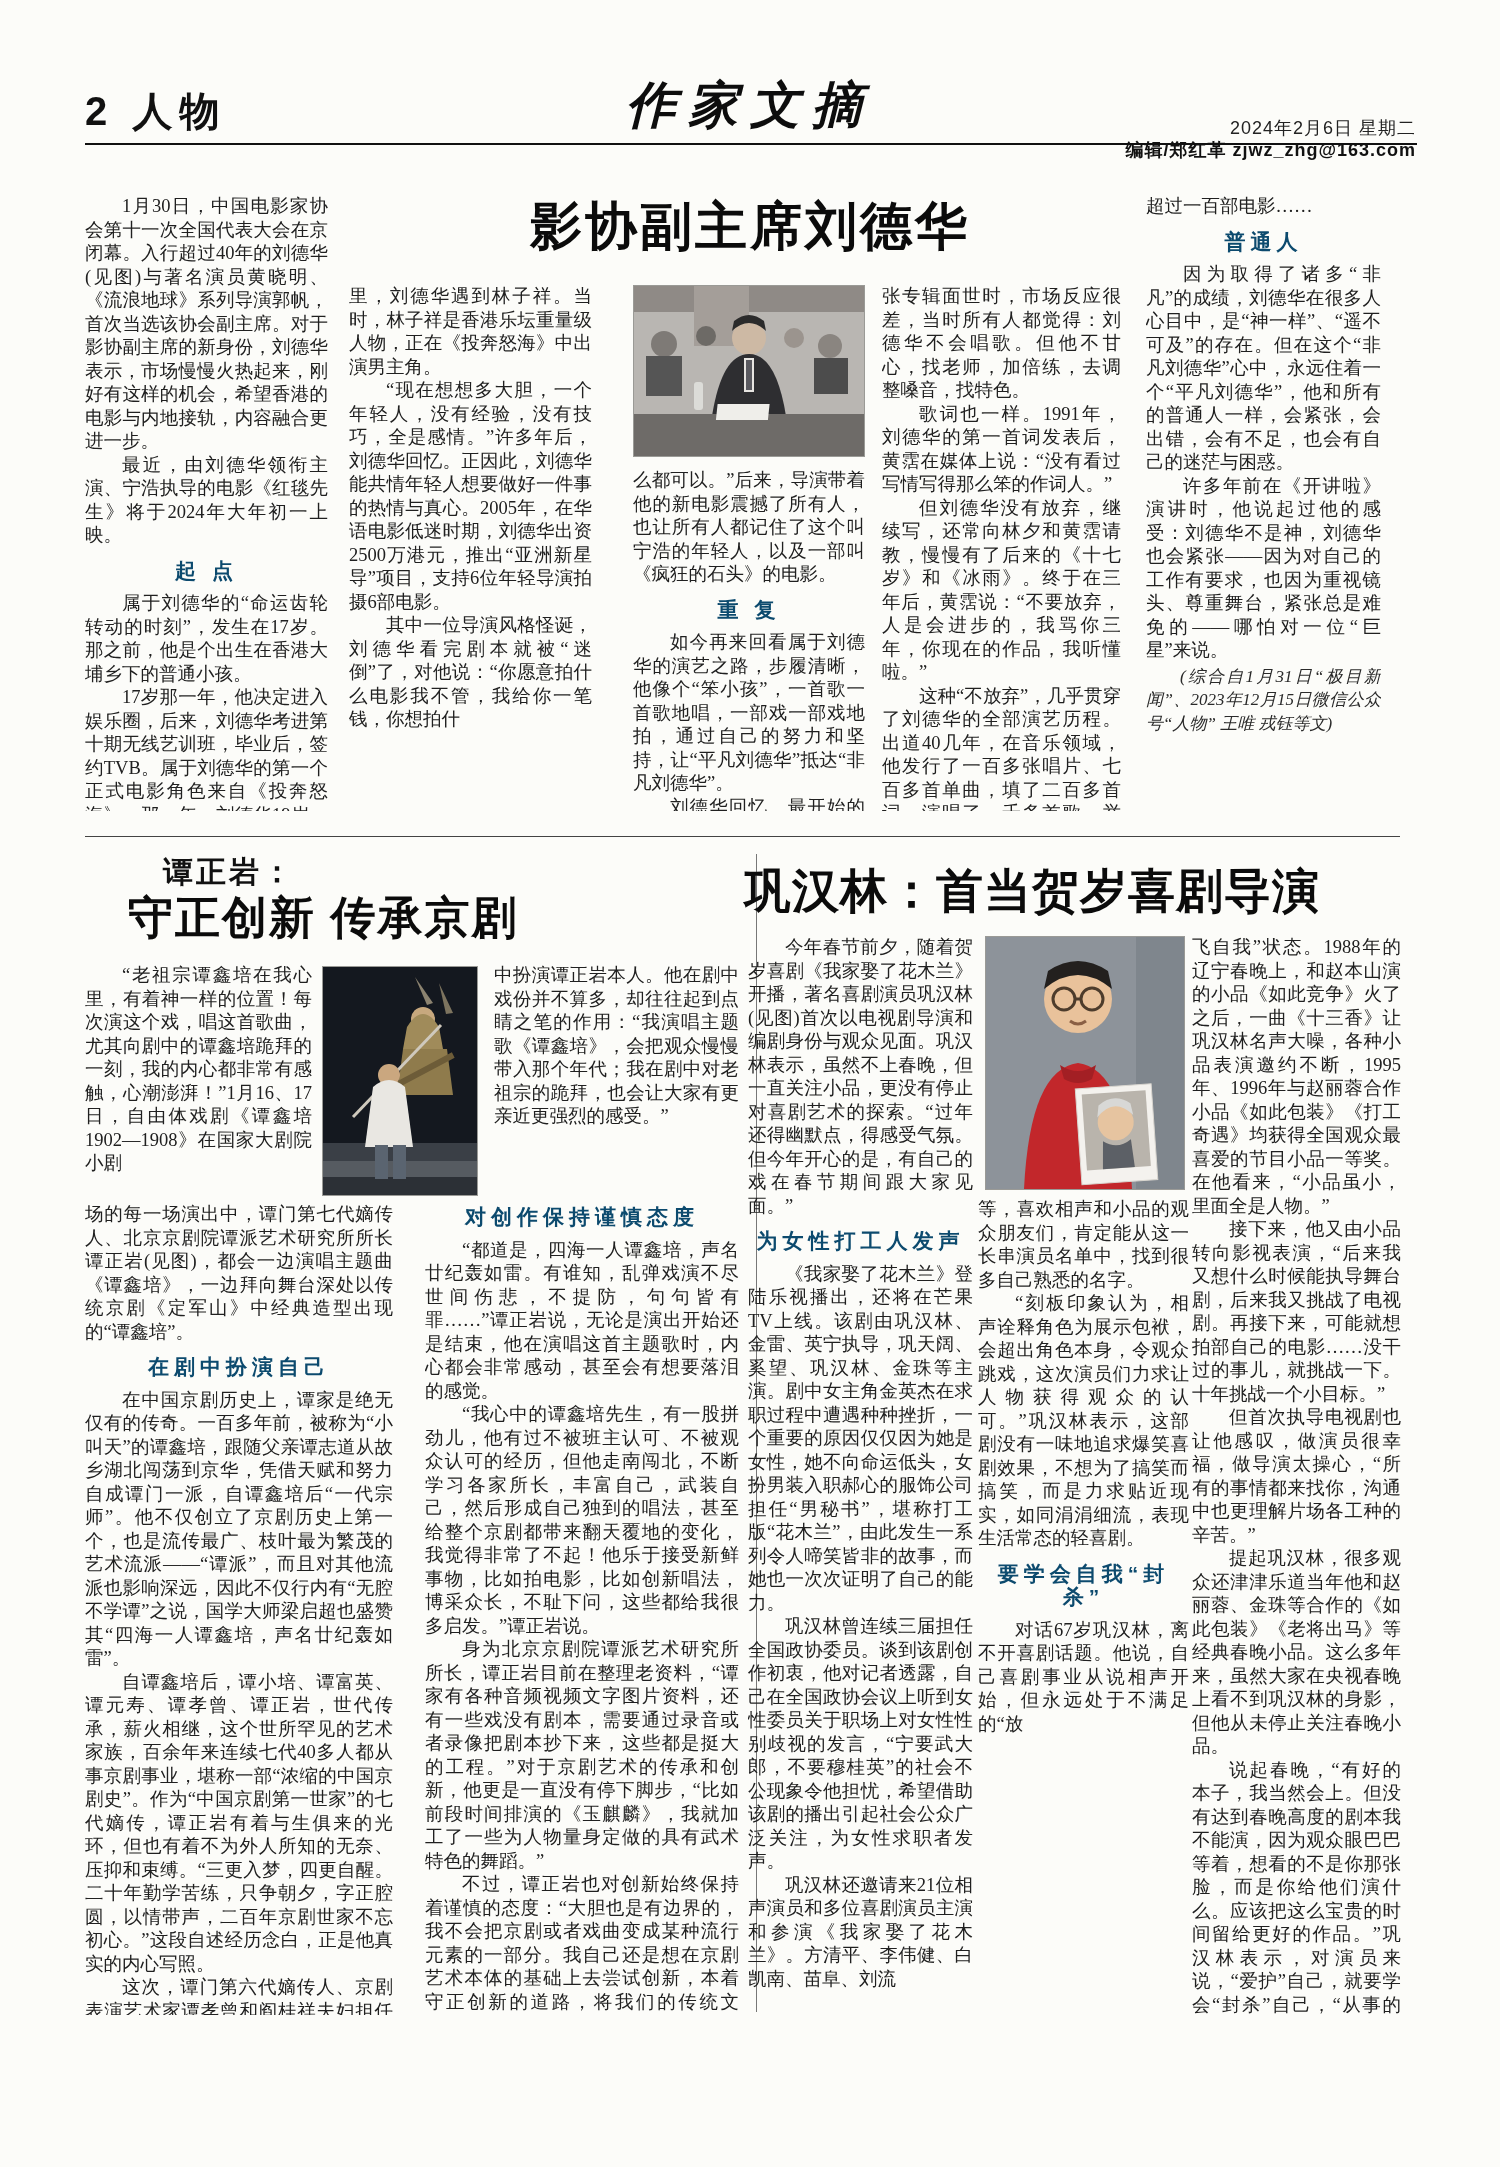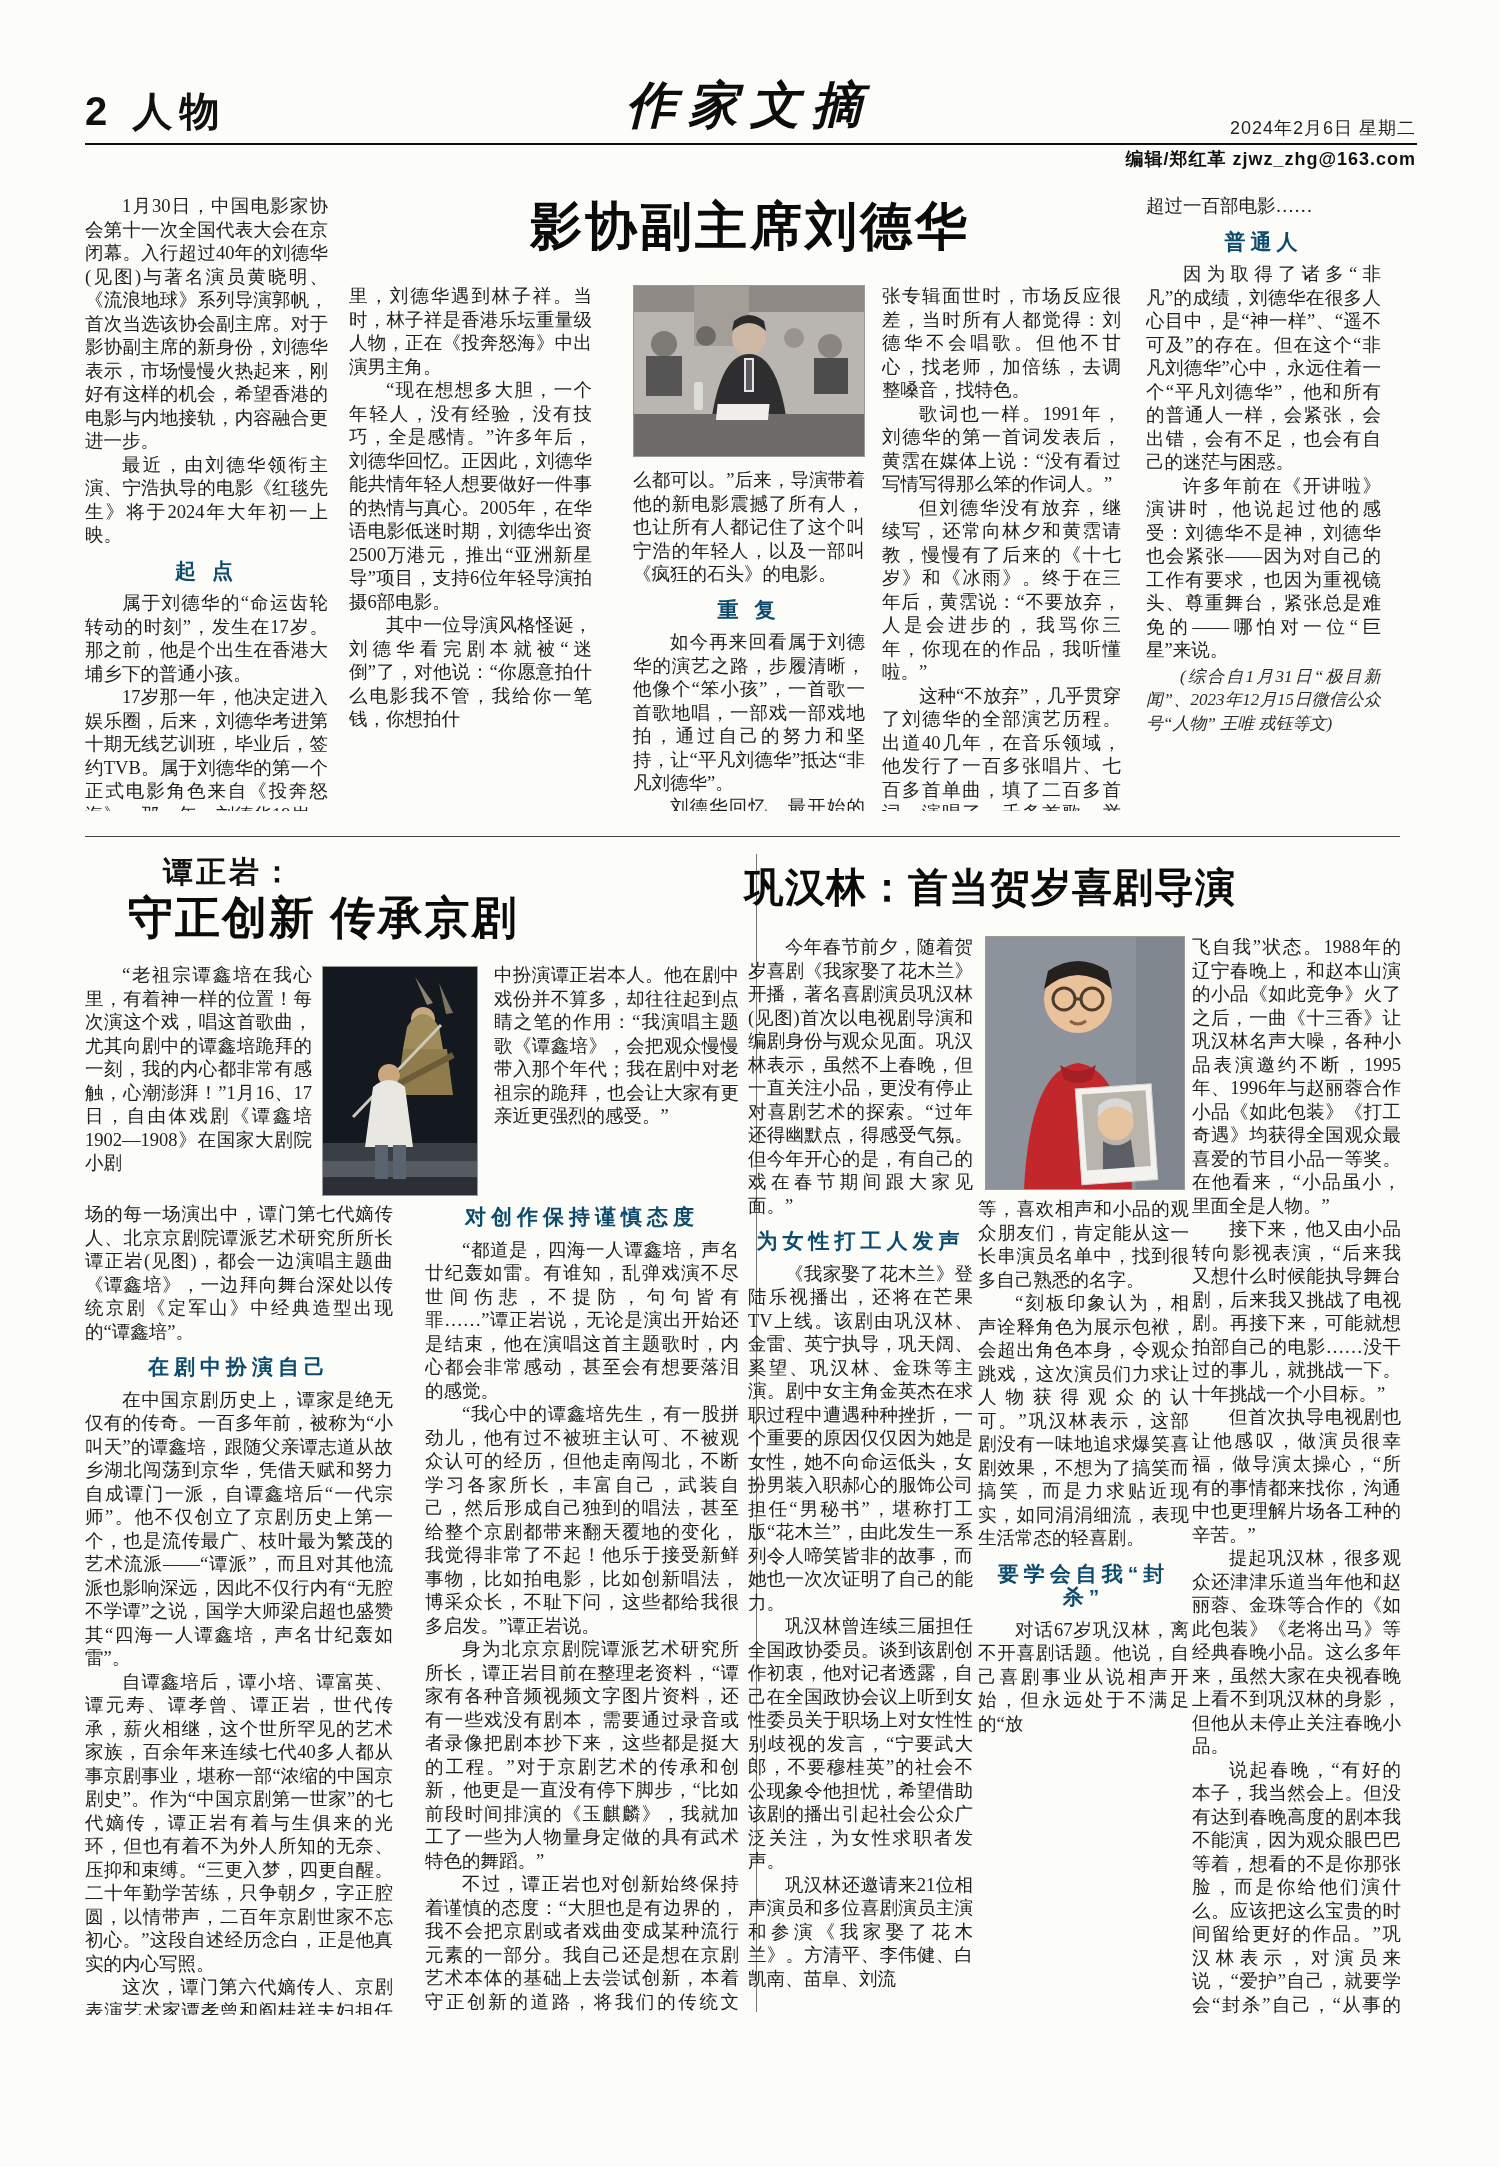--- a/index.html
+++ b/index.html
@@ -18,21 +18,21 @@
   .masthead {
     position:absolute; left:0; right:0; top:72px; text-align:center;
     font-family:"DejaVu Serif",serif; font-weight:bold; font-style:italic;
     font-size:50px; letter-spacing:12px; color:#0d0d0d;
   }
   .date-line {
     position:absolute; right:84px; top:116px; font-size:18px;
     font-family:"Liberation Sans","DejaVu Sans",sans-serif; color:#222; letter-spacing:1px;
   }
   .editor-line {
-    position:absolute; right:84px; top:147px; font-size:18px; font-weight:bold;
+    position:absolute; right:84px; top:138px; font-size:18px; font-weight:bold;
     font-family:"Liberation Sans","DejaVu Sans",sans-serif; color:#111; letter-spacing:1px;
   }
   .rule-h { position:absolute; background:#111; height:2px; }
   .rule-v { position:absolute; background:#777; width:1px; }
 
   
   .col {
     position:absolute; text-align:justify; font-size:18.5px; line-height:23.5px;
     overflow:hidden; color:#202020;
   }
@@ -181,21 +181,21 @@
       <h4 style="margin-top:2px;">对创作保持谨慎态度</h4>
       <p>“都道是，四海一人谭鑫培，声名廿纪轰如雷。有谁知，乱弹戏演不尽世间伤悲，不提防，句句皆有罪……”谭正岩说，无论是演出开始还是结束，他在演唱这首主题歌时，内心都会非常感动，甚至会有想要落泪的感觉。</p>
       <p>“我心中的谭鑫培先生，有一股拼劲儿，他有过不被班主认可、不被观众认可的经历，但他走南闯北，不断学习各家所长，丰富自己，武装自己，然后形成自己独到的唱法，甚至给整个京剧都带来翻天覆地的变化，我觉得非常了不起！他乐于接受新鲜事物，比如拍电影，比如创新唱法，博采众长，不耻下问，这些都给我很多启发。”谭正岩说。</p>
       <p>身为北京京剧院谭派艺术研究所所长，谭正岩目前在整理老资料，“谭家有各种音频视频文字图片资料，还有一些戏没有剧本，需要通过录音或者录像把剧本抄下来，这些都是挺大的工程。”对于京剧艺术的传承和创新，他更是一直没有停下脚步，“比如前段时间排演的《玉麒麟》，我就加工了一些为人物量身定做的具有武术特色的舞蹈。”</p>
       <p>不过，谭正岩也对创新始终保持着谨慎的态度：“大胆也是有边界的，我不会把京剧或者戏曲变成某种流行元素的一部分。我自己还是想在京剧艺术本体的基础上去尝试创新，本着守正创新的道路，将我们的传统文化，用更好的方式传播出去！”</p>
 
     </div>
   </div>
 
   <div>
-    <div class="headline-l" style="left:744px; top:860px; width:660px; font-size:40px; letter-spacing:1px;">巩汉林：首当贺岁喜剧导演</div>
+    <div class="headline-l" style="left:744px; top:860px; width:660px; font-size:47px; letter-spacing:1px;">巩汉林：首当贺岁喜剧导演</div>
 
     <div class="col" style="left:748px; top:936px; width:225px; height:1078px;">
       <p>今年春节前夕，随着贺岁喜剧《我家娶了花木兰》开播，著名喜剧演员巩汉林(见图)首次以电视剧导演和编剧身份与观众见面。巩汉林表示，虽然不上春晚，但一直关注小品，更没有停止对喜剧艺术的探索。“过年还得幽默点，得感受气氛。但今年开心的是，有自己的戏在春节期间跟大家见面。”</p>
       <h4>为女性打工人发声</h4>
       <p>《我家娶了花木兰》登陆乐视播出，还将在芒果TV上线。该剧由巩汉林、金雷、英宁执导，巩天阔、奚望、巩汉林、金珠等主演。剧中女主角金英杰在求职过程中遭遇种种挫折，一个重要的原因仅仅因为她是女性，她不向命运低头，女扮男装入职郝心的服饰公司担任“男秘书”，堪称打工版“花木兰”，由此发生一系列令人啼笑皆非的故事，而她也一次次证明了自己的能力。</p>
       <p>巩汉林曾连续三届担任全国政协委员。谈到该剧创作初衷，他对记者透露，自己在全国政协会议上听到女性委员关于职场上对女性性别歧视的发言，“宁要武大郎，不要穆桂英”的社会不公现象令他担忧，希望借助该剧的播出引起社会公众广泛关注，为女性求职者发声。</p>
       <p>巩汉林还邀请来21位相声演员和多位喜剧演员主演和参演《我家娶了花木兰》。方清平、李伟健、白凯南、苗阜、刘流</p>
     </div>
 
     <div class="photo" style="left:985px; top:936px; width:200px; height:254px;">

